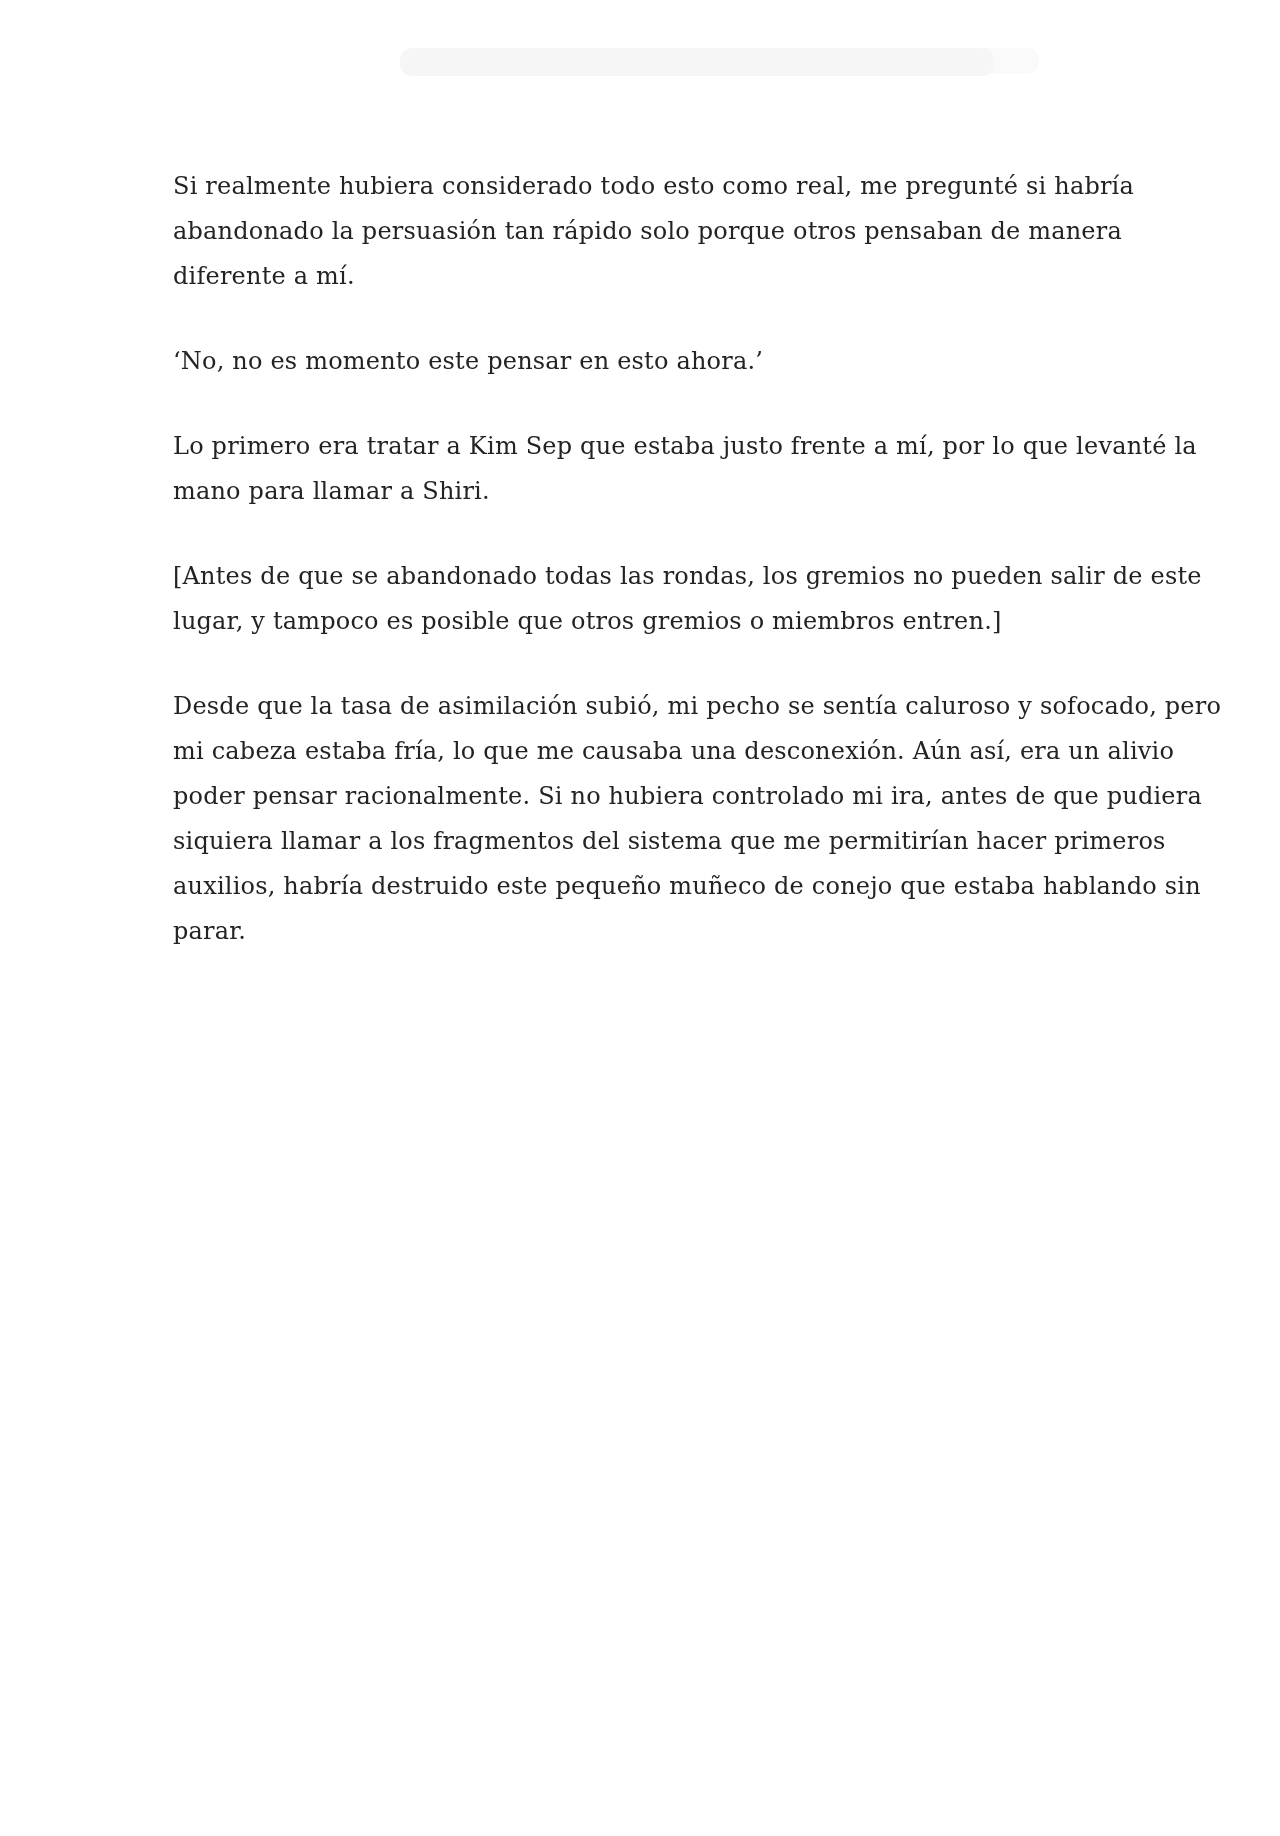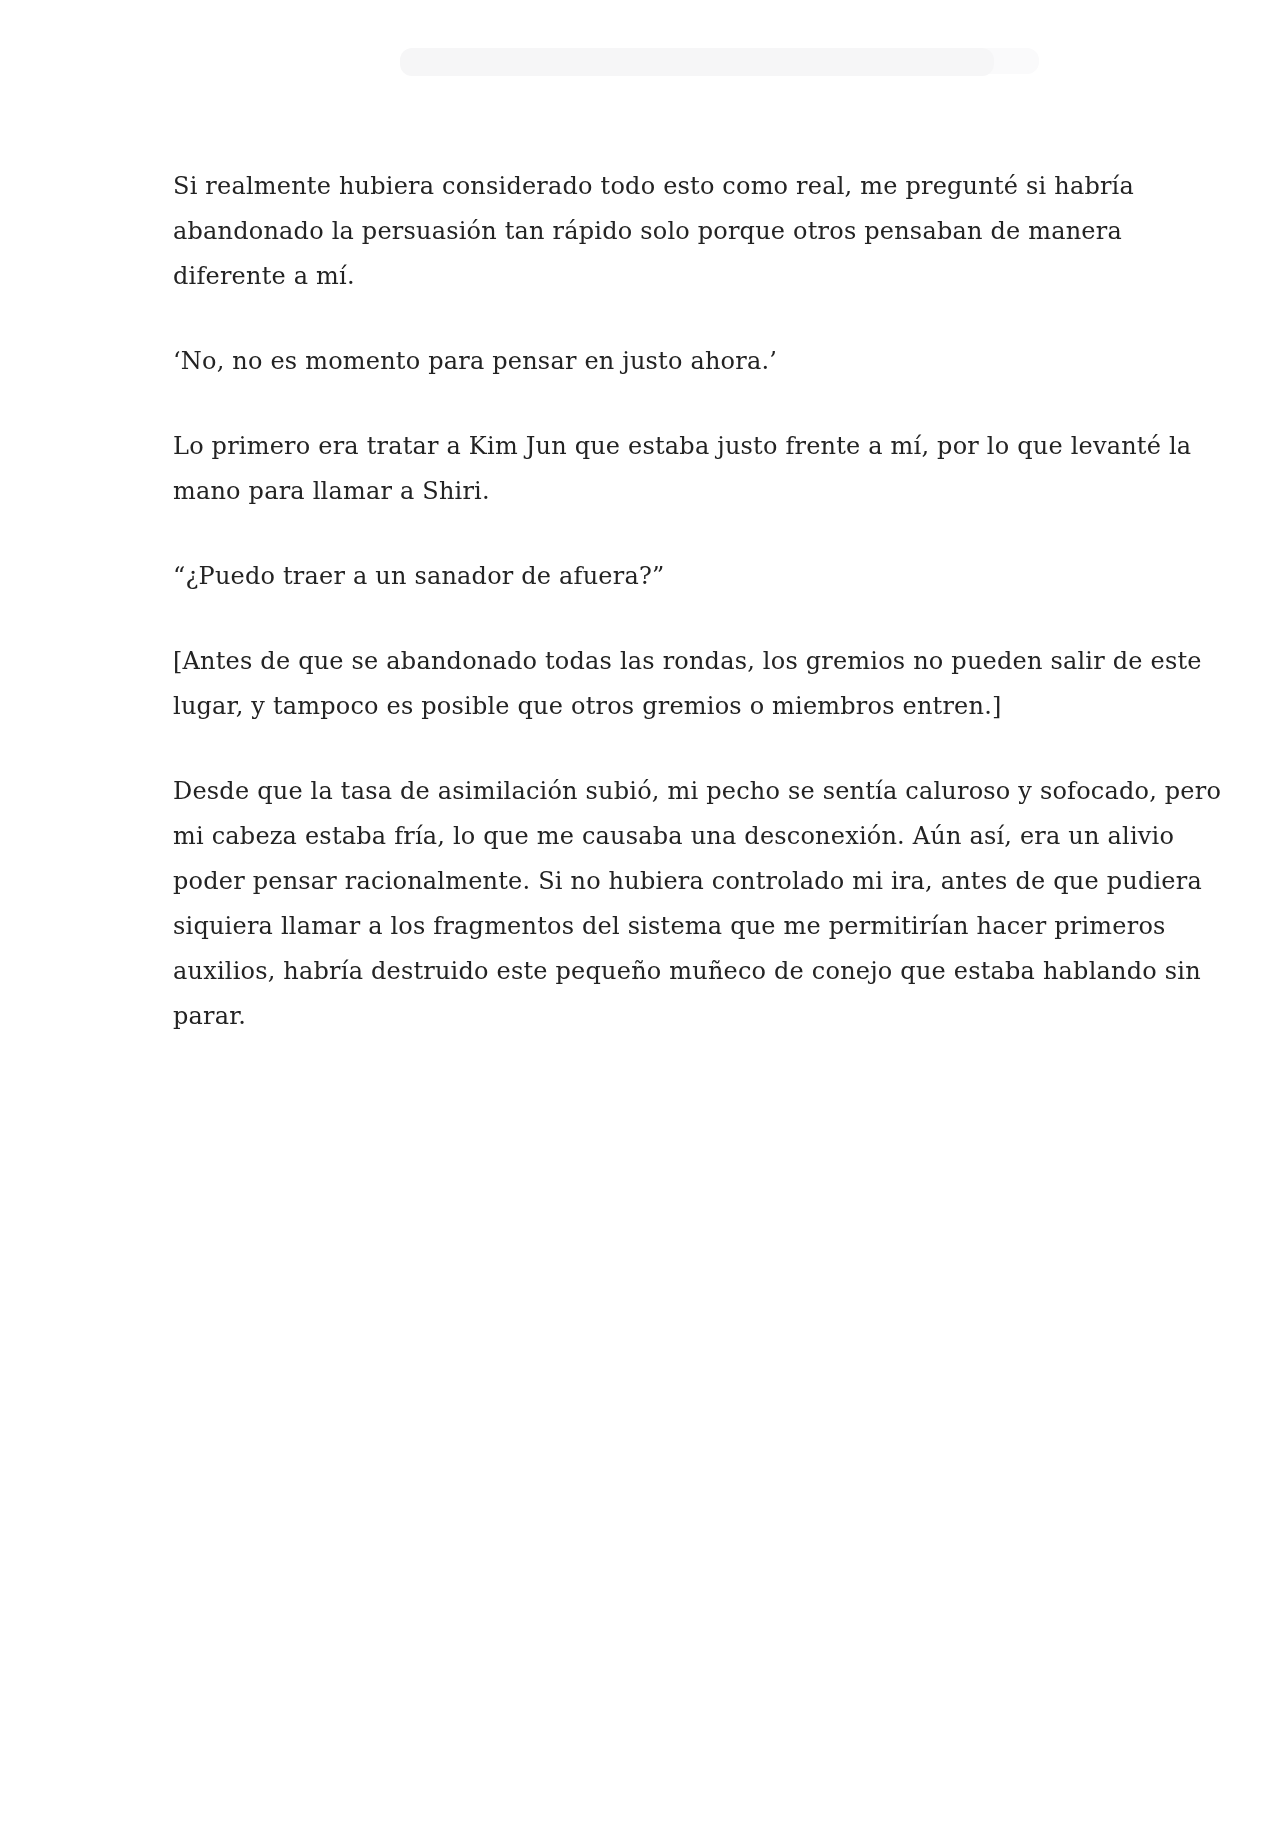--- a/index.html
+++ b/index.html
@@ -54,19 +54,18 @@
 </style>
 </head>
 <body>
 
 <div class="page">
   <div class="top-bar-halo"></div>
   <div class="top-bar"></div>
 
   <main class="content">
     <p>Si realmente hubiera considerado todo esto como real, me pregunté si habría abandonado la persuasión tan rápido solo porque otros pensaban de manera diferente a mí.</p>
-    <p>‘No, no es momento para pensar en justo ahora.’</p>
-    <p>Lo primero era tratar a Kim Jun que estaba justo frente a mí, por lo que levanté la mano para llamar a Shiri.</p>
-    <p>“¿Puedo traer a un sanador de afuera?”</p>
+    <p>‘No, no es momento este pensar en esto ahora.’</p>
+    <p>Lo primero era tratar a Kim Sep que estaba justo frente a mí, por lo que levanté la mano para llamar a Shiri.</p>
     <p>[Antes de que se abandonado todas las rondas, los gremios no pueden salir de este lugar, y tampoco es posible que otros gremios o miembros entren.]</p>
     <p>Desde que la tasa de asimilación subió, mi pecho se sentía caluroso y sofocado, pero mi cabeza estaba fría, lo que me causaba una desconexión. Aún así, era un alivio poder pensar racionalmente. Si no hubiera controlado mi ira, antes de que pudiera siquiera llamar a los fragmentos del sistema que me permitirían hacer primeros auxilios, habría destruido este pequeño muñeco de conejo que estaba hablando sin parar.</p>
   </main>
 </div>
 
 </body></html>

